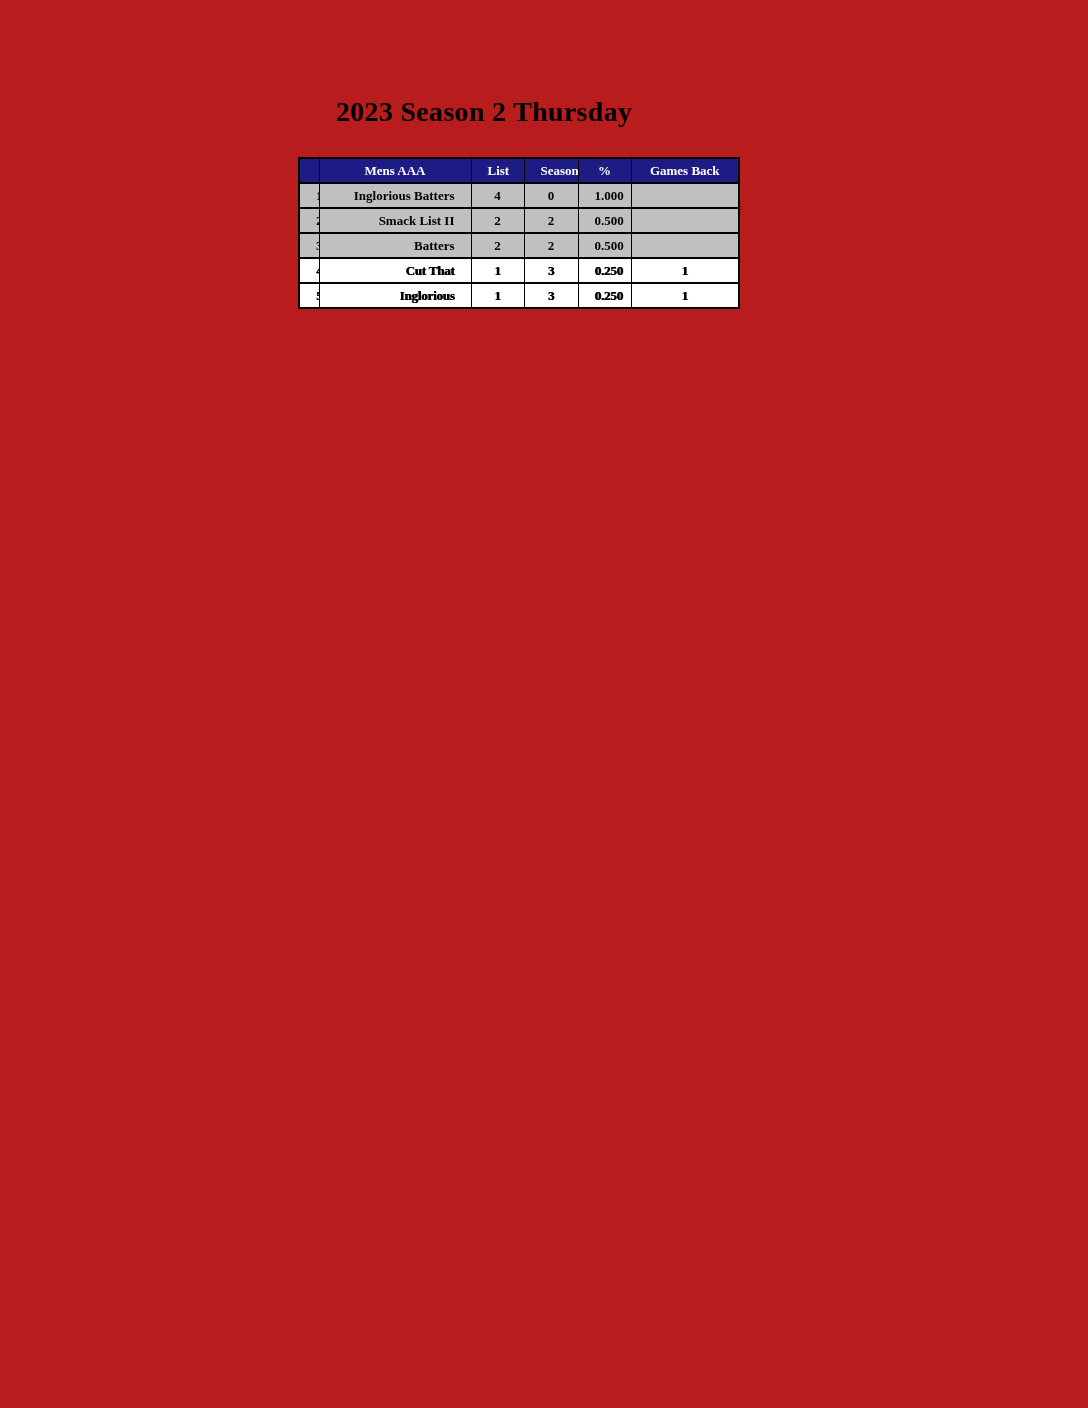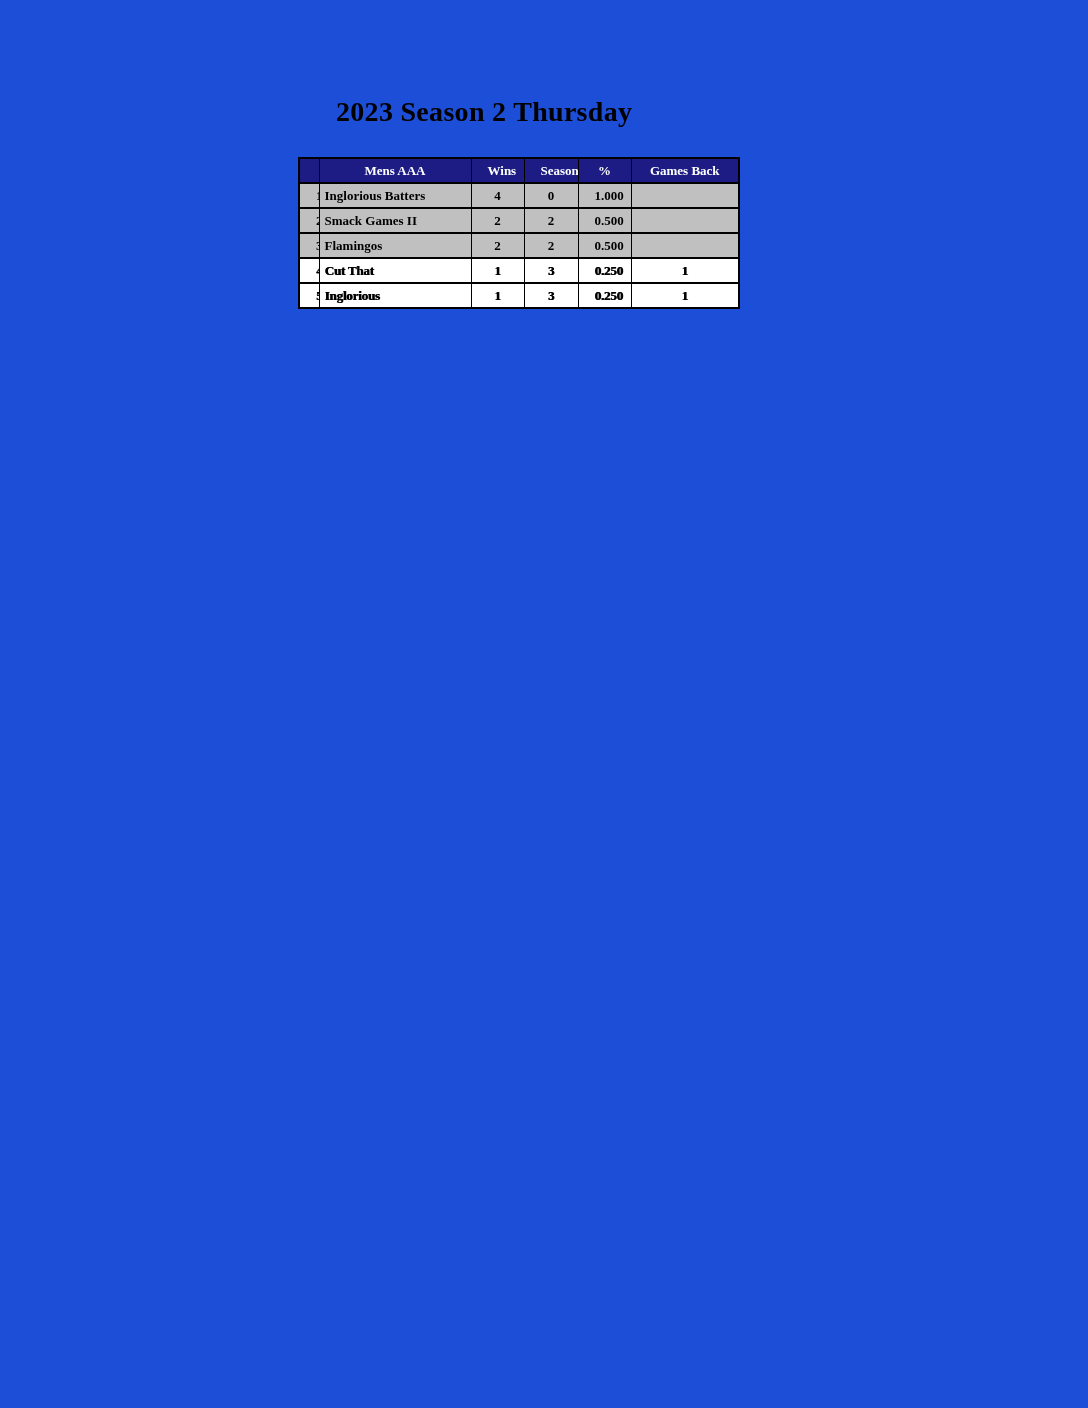--- a/index.html
+++ b/index.html
@@ -4,21 +4,21 @@
 <style>
   html, body {
     margin: 0;
     padding: 0;
     background: #ffffff;
   }
   .page {
     position: relative;
     width: 1088px;
     height: 1408px;
-    background: #1d4ed8;
+    background: #b91c1c;
     font-family: "Liberation Serif", serif;
     color: #000000;
   }
   .page-title {
     position: absolute;
     left: 336px;
     top: 96px;
     margin: 0;
     font-size: 28px;
     font-weight: bold;
@@ -55,21 +55,21 @@
     text-align: center;
   }
   .standings tr.gray td { background: var(--row-gray, #c0c0c0); }
   .standings tr.white td { background: var(--row-white, #ffffff); }
   
   .standings tr.heavy td {
     text-shadow: 0.7px 0 0 currentColor;
     letter-spacing: -0.2px;
   }
   .standings .rank  { text-align: right; padding-right: 3px; }
-  .standings .team  { text-align: left;  padding-left: 5px; }
+  .standings .team  { text-align: right;  padding-left: 5px; }
   .standings .num   { text-align: center; }
 </style>
 </head>
 <body>
 
 <div class="page">
 
   <h1 class="page-title">2023 Season 2 Thursday</h1>
 
   <table class="standings">
@@ -78,46 +78,46 @@
       <col style="width:152px">
       <col style="width:53px">
       <col style="width:54px">
       <col style="width:53px">
       <col style="width:108px">
     </colgroup>
     <thead>
       <tr>
         <th class="rank"></th>
         <th class="div">Mens AAA</th>
-        <th>Wins</th>
+        <th>List</th>
         <th>Season</th>
         <th>%</th>
         <th>Games Back</th>
       </tr>
     </thead>
     <tbody>
       <tr class="gray">
         <td class="rank">1</td>
         <td class="team">Inglorious Batters</td>
         <td class="num">4</td>
         <td class="num">0</td>
         <td class="num">1.000</td>
         <td class="num"></td>
       </tr>
       <tr class="gray">
         <td class="rank">2</td>
-        <td class="team">Smack Games II</td>
+        <td class="team">Smack List II</td>
         <td class="num">2</td>
         <td class="num">2</td>
         <td class="num">0.500</td>
         <td class="num"></td>
       </tr>
       <tr class="gray">
         <td class="rank">3</td>
-        <td class="team">Flamingos</td>
+        <td class="team">Batters</td>
         <td class="num">2</td>
         <td class="num">2</td>
         <td class="num">0.500</td>
         <td class="num"></td>
       </tr>
       <tr class="white heavy">
         <td class="rank">4</td>
         <td class="team">Cut That</td>
         <td class="num">1</td>
         <td class="num">3</td>

